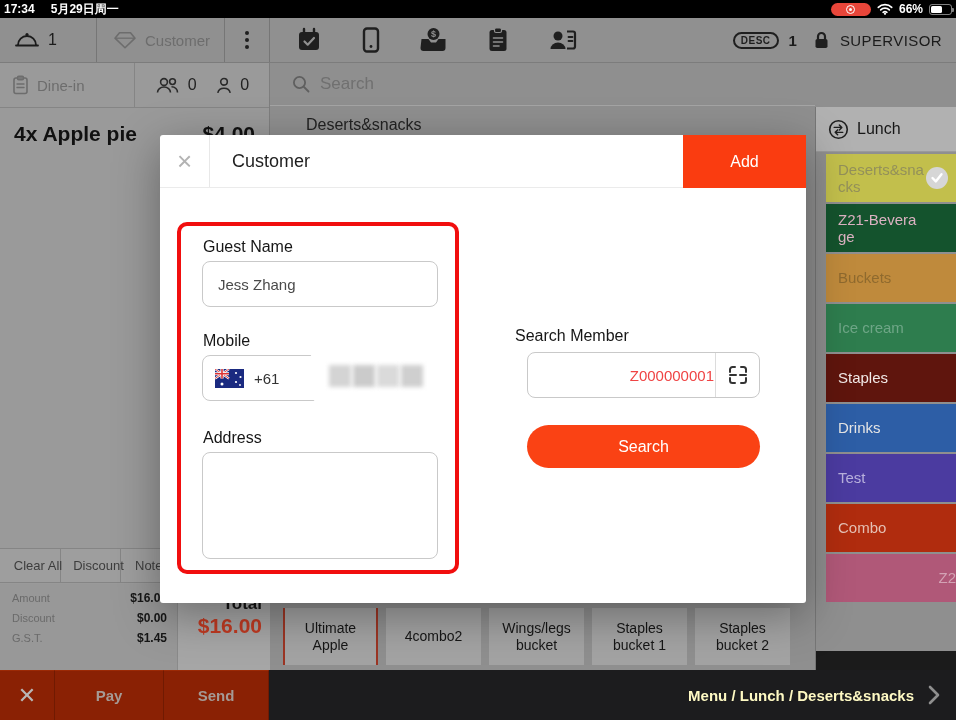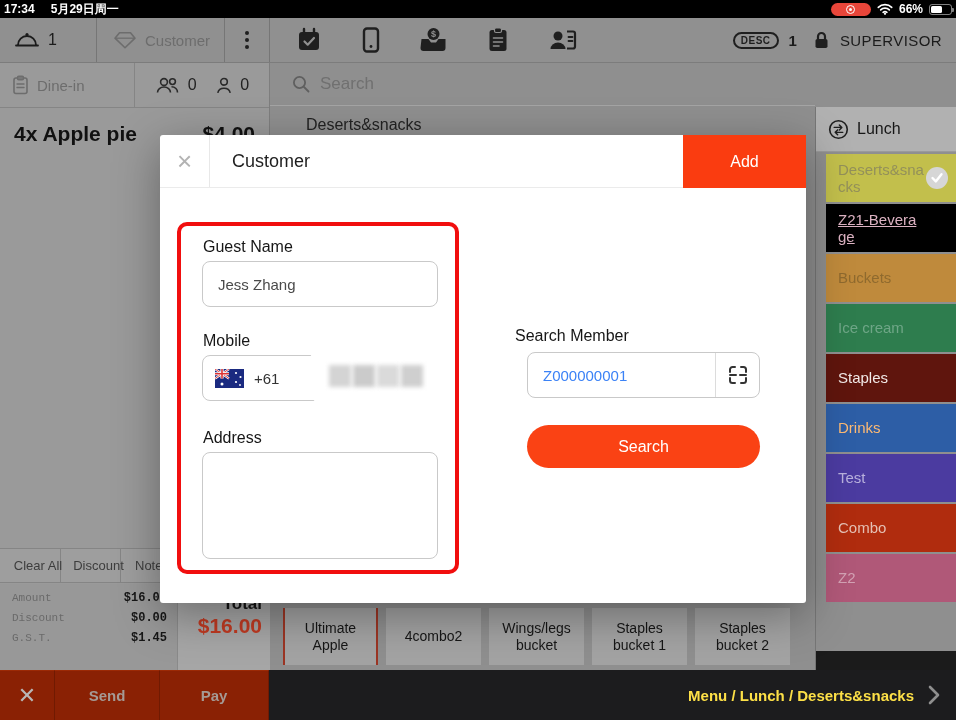--- a/index.html
+++ b/index.html
@@ -36,21 +36,21 @@
   
   .left-panel { position:absolute; left:0; top:63px; width:270px; height:607px; background:#9a9a9a; border-right:1px solid #7e7e7e; }
   .subbar { display:flex; height:45px; border-bottom:1px solid #858585; }
   .subbar .tab { width:135px; display:flex; align-items:center; gap:8px; padding-left:12px; color:#6d6d6d; font-size:15px; border-right:1px solid #858585; }
   .subbar .counts { flex:1; display:flex; align-items:center; justify-content:space-evenly; color:#222; font-size:16px; }
   .counts .pair { display:flex; align-items:center; gap:8px; }
   .cart-item { display:flex; justify-content:space-between; padding:14px 14px 0 14px; font-size:21px; font-weight:bold; color:#111; }
   .actions-row { position:absolute; left:0; top:485px; width:100%; height:35px; display:flex; background:#9e9e9e; border-top:1px solid #858585; border-bottom:1px solid #858585; }
   .actions-row .act { display:flex; align-items:center; justify-content:center; font-size:13px; color:#3d3d3d; border-right:1px solid #858585; white-space:nowrap;padding-left:16px; }
   .act.a0 { width:61px; } .act.a1 { width:60px; } .act.a2 { flex:1; justify-content:flex-start; padding-left:14px; }
-  .summary { position:absolute; left:0; top:521px; width:177px; height:86px; background:#989898; padding:7px 10px 0 12px;font-family:Liberation Mono, monospace; }
+  .summary { position:absolute; left:0; top:521px; width:177px; height:86px; background:#989898; padding:7px 10px 0 12px; }
   .summary .row { display:flex; justify-content:space-between; align-items:baseline; margin-bottom:6px; }
   .summary .lbl { font-size:11px; color:#6a6a6a; }
   .summary .val { font-size:12px; font-weight:bold; color:#161616; }
   .totalbox { position:absolute; left:177px; top:521px; width:93px; height:86px; background:#a6a6a6; border-left:1px solid #8a8a8a; padding:10px 8px 0 0; text-align:right; }
   .totalbox .tlabel { font-size:17px; font-weight:bold; color:#161616; margin-bottom:0; }
   .totalbox .tvalue { font-size:21px; font-weight:bold; color:#c03a22; }
   
   .center { position:absolute; left:270px; top:63px; width:545px; height:607px; background:#8f8f8f; }
   .search-row { height:43px; display:flex; align-items:center; gap:10px; padding-left:22px; border-bottom:1px solid #a5a5a5; }
   .search-ph { font-size:17px; color:#707070; }
@@ -60,40 +60,40 @@
     font-size:14px; color:#161616; line-height:1.2; padding:2px 4px; }
   .ptile.accent { border-left:2px solid #9c3524; border-right:2px solid #9c3524; }
   
   .sidebar { position:absolute; left:815px; top:63px; width:141px; height:607px; background:#8f8f8f; border-left:1px solid #767676;margin-top:44px; }
   .sb-header { height:45px; background:#b1b1b1; display:flex; align-items:center; gap:8px; padding-left:12px; border-bottom:1px solid #9a9a9a; }
   .sb-header .sb-title { font-size:16px; color:#161616; }
   .sb-list { margin-top:2px; padding-left:10px; }
   .cat { position:relative; height:48px; margin-bottom:2px; display:flex; align-items:center; padding-left:12px; font-size:15px; line-height:1.15; }
   .cat .cat-label { max-width:86px; word-break:break-all; }
   .cat-0 { background:#c2bf4c; color:#93905a; }
-  .cat-1 { background:#000000; color:#dcb2c2;text-decoration:underline; }
+  .cat-1 { background:#14532d; color:#dcb2c2; }
   .cat-2 { background:#bf8a3c; color:#8f6a2e; }
   .cat-3 { background:#5f150d; color:#f2e9e7; }
   .cat-4 { background:#2e7d4e; color:#6fa687; }
-  .cat-5 { background:#2d5ea6; color:#fdba74; }
+  .cat-5 { background:#2d5ea6; color:#e5e5e5; }
   .cat-6 { background:#4b3ba0; color:#b9b1dd; }
   .cat-7 { background:#b02c0e; color:#e5c0b4; }
-  .cat-8 { background:#b05878; color:#d3a2b4; }
+  .cat-8 { background:#b05878; color:#d3a2b4;justify-content:flex-end; }
   .cat-9 { background:#1c2b4a; color:#ccd2de; }
   .check-circle { position:absolute; right:8px; top:13px; width:22px; height:22px; background:#d6d6d6; border-radius:50%;
     display:flex; align-items:center; justify-content:center; }
   .sb-filler { position:absolute; left:0; top:544px; width:141px; height:63px; background:#1b1b1b; }
   
   .bottombar { position:absolute; left:0; top:670px; width:956px; height:50px; background:#1c1c1e; display:flex; align-items:stretch; }
   .bbtn { background:#8a2104; border-top:1px solid #9c2a06; border-right:1px solid #701a02; display:flex; align-items:center; justify-content:center; }
   .bbtn.x { width:55px; color:#b8b8b8; font-size:22px; }
   .bbtn.send { width:105px; color:#a59a95; font-size:15px; font-weight:bold; }
   .bbtn.pay { width:109px; color:#a59a95; font-size:15px; font-weight:bold; }
   .breadcrumb-wrap { margin-left:auto; display:flex; align-items:center; gap:14px; padding-right:16px; }
-  .breadcrumb { font-size:15px; font-weight:bold; color:#fde047;margin-left:24px; }
+  .breadcrumb { font-size:15px; font-weight:bold; color:#fef9c3;margin-left:24px; }
   
   .modal { position:absolute; left:160px; top:135px; width:646px; height:468px; background:#fff; border-radius:3px;
     box-shadow:0 12px 45px rgba(0,0,0,.35); }
   .m-header { position:relative; height:53px; border-bottom:1px solid #ebebeb; display:flex; align-items:center; }
   .m-close { width:50px; height:100%; display:flex; align-items:center; justify-content:center; border-right:1px solid #e8e8e8;
     color:#b3b3b3; font-size:26px; cursor:default; }
   .m-title { margin-left:22px; font-size:18px; color:#1f1f1f; }
   .m-add { position:absolute; right:0; top:0; width:123px; height:53px; background:#fa3c10; color:#fff; font-size:16px;
     display:flex; align-items:center; justify-content:center; }
   .red-rect { position:absolute; left:17px; top:87px; width:282px; height:352px; border:4px solid #f10e0e; border-radius:10px; pointer-events:none; }
@@ -102,22 +102,22 @@
     font-size:15px; color:#4a4a4a; font-family:"Liberation Sans", sans-serif; background:#fff; outline:none; }
   .mobile-box { position:absolute; left:42px; top:220px; width:236px; height:46px; border:1px solid #c9c9c9; border-radius:8px;
     display:flex; align-items:center; padding-left:12px; gap:10px; font-size:15px; color:#333; background:#fff; }
   .blur-blob { position:absolute; left:148px; top:211px; width:136px; height:60px; background:#fff; border-radius:20px;
     display:flex; align-items:center; justify-content:center; gap:2px; }
   .blur-blob span { width:22px; height:22px; background:#d4d4d4; filter:blur(2px); display:inline-block; }
   .blur-blob span:nth-child(2) { background:#cbcbcb; } .blur-blob span:nth-child(3) { background:#dadada; } .blur-blob span:nth-child(4) { background:#cfcfcf; }
   .f-textarea { position:absolute; left:42px; top:317px; width:236px; height:107px; border:1px solid #c9c9c9; border-radius:8px;
     resize:none; outline:none; font-family:"Liberation Sans", sans-serif; background:#fff; }
   .sm-input-wrap { position:absolute; left:367px; top:217px; width:233px; height:46px; border:1px solid #c9c9c9; border-radius:8px; background:#fff; }
-  .sm-input-wrap input { width:186px; height:100%; border:none; outline:none; padding-left:15px; font-size:15px; color:#3b82f6;
-    font-family:"Liberation Sans", sans-serif; background:transparent; }
+  .sm-input-wrap input { width:186px; height:100%; border:none; outline:none; padding-left:15px; font-size:15px; color:#ef4444;
+    font-family:"Liberation Sans", sans-serif; background:transparent;text-align:right; }
   .sm-scan { position:absolute; right:0; top:0; width:44px; height:100%; border-left:1px solid #dcdcdc; display:flex; align-items:center; justify-content:center; }
   .m-search-btn { position:absolute; left:367px; top:290px; width:233px; height:43px; border-radius:22px; background:#fa4214;
     color:#fff; font-size:16px; display:flex; align-items:center; justify-content:center; }
   .icon { display:inline-flex; align-items:center; justify-content:center; }
 </style>
 </head>
 <body>
 
 <div id="app">
 
@@ -350,22 +350,22 @@
         </div>
       <div class="cat cat-8">
           <span class="cat-label">Z2</span>
         </div>
     </div>
     <div class="sb-filler"></div>
   </div>
 
   <div class="bottombar">
     <div class="bbtn x">✕</div>
+    <div class="bbtn pay">Pay</div>
     <div class="bbtn send">Send</div>
-    <div class="bbtn pay">Pay</div>
     <div class="breadcrumb-wrap">
       <span class="breadcrumb">Menu / Lunch / Deserts&amp;snacks</span>
       <span class="icon">
         <svg width="12" height="20" viewBox="0 0 12 20">
             <path d="M2 2 L10 10 L2 18" stroke="#8f8f8f" stroke-width="2.6" fill="none" stroke-linecap="round" stroke-linejoin="round"></path>
           </svg>
       </span>
     </div>
   </div>
 

